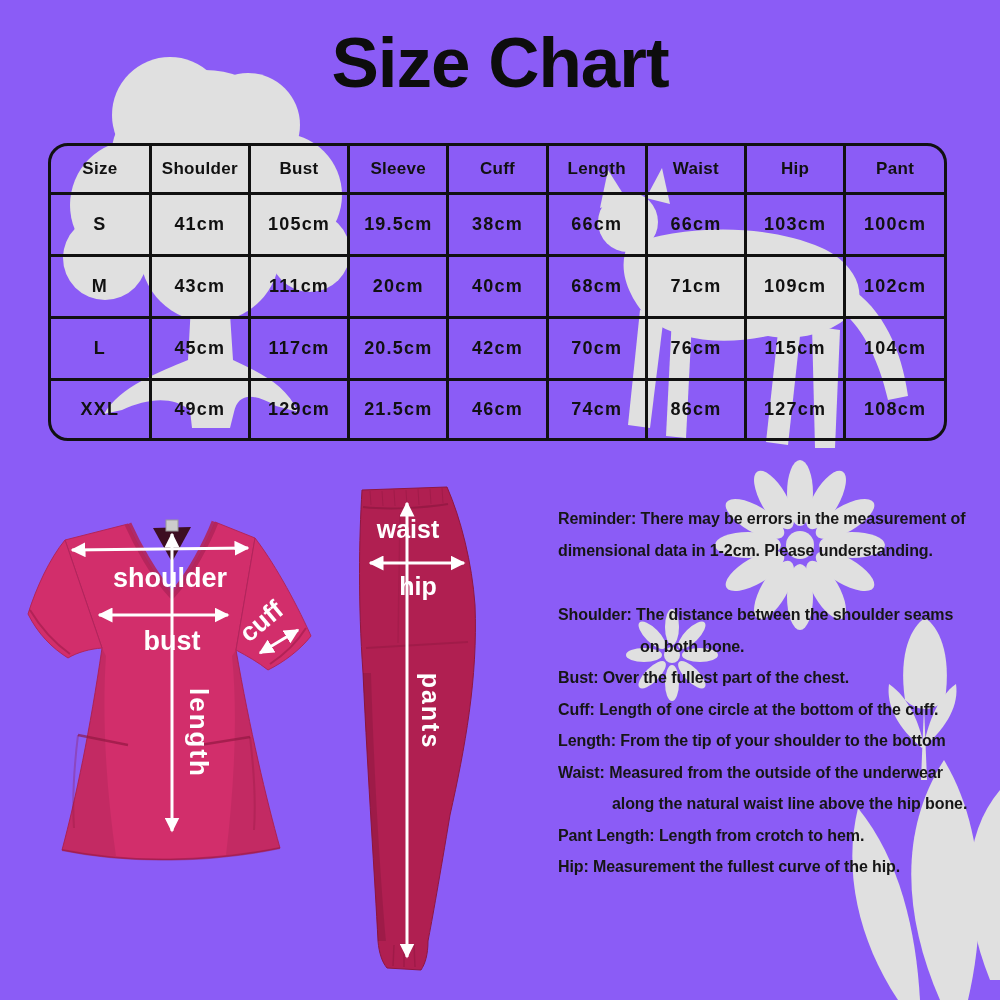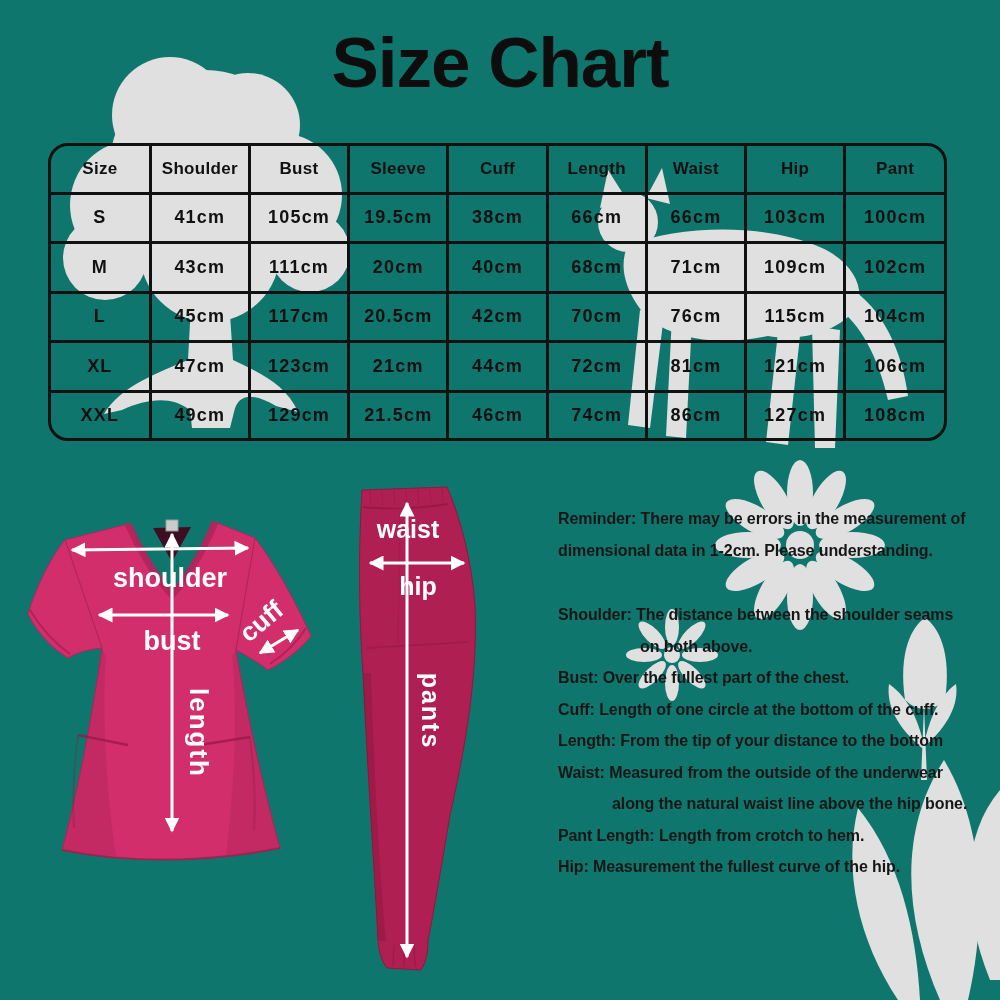--- a/index.html
+++ b/index.html
@@ -1,17 +1,17 @@
 <!DOCTYPE html>
 <html><head>
 <meta charset="utf-8">
 <style>
   html,body{margin:0;padding:0;background:#ffffff;}
   .page{
-    position:relative;width:1000px;height:1000px;overflow:hidden;background:#0f766e;
+    position:relative;width:1000px;height:1000px;overflow:hidden;background:#8b5cf6;
     font-family:"Liberation Sans","DejaVu Sans",sans-serif;color:#111;
   }
   .page > *{position:absolute;}
   .watermarks{left:0;top:0;z-index:0;}
   .content{z-index:1;}
   .title{
     top:22px;left:0;width:1000px;text-align:center;
     font-size:71px;font-weight:bold;letter-spacing:-1px;color:#0d0d0d;z-index:1;
   }
   .size-table-wrap{
@@ -150,31 +150,20 @@
           <td>45cm</td>
           <td>117cm</td>
           <td>20.5cm</td>
           <td>42cm</td>
           <td>70cm</td>
           <td>76cm</td>
           <td>115cm</td>
           <td>104cm</td>
         </tr>
         <tr>
-          <td>XL</td>
-          <td>47cm</td>
-          <td>123cm</td>
-          <td>21cm</td>
-          <td>44cm</td>
-          <td>72cm</td>
-          <td>81cm</td>
-          <td>121cm</td>
-          <td>106cm</td>
-        </tr>
-        <tr>
           <td>XXL</td>
           <td>49cm</td>
           <td>129cm</td>
           <td>21.5cm</td>
           <td>46cm</td>
           <td>74cm</td>
           <td>86cm</td>
           <td>127cm</td>
           <td>108cm</td>
         </tr>
@@ -231,23 +220,23 @@
     <text class="g-label" x="70" y="55" font-size="25" text-anchor="middle">waist</text>
     <text class="g-label" x="80" y="112" font-size="25" text-anchor="middle">hip</text>
     <text class="g-label" x="84" y="228" font-size="25" letter-spacing="2" text-anchor="middle" transform="rotate(90 84 228)">pants</text>
   </svg>
 
   <div class="notes content">
     <div>Reminder: There may be errors in the measurement of</div>
     <div>dimensional data in 1-2cm. Please understanding.</div>
     <div class="note-gap"></div>
     <div>Shoulder: The distance between the shoulder seams</div>
-    <div class="indent-a">on both above.</div>
+    <div class="indent-a">on both bone.</div>
     <div>Bust: Over the fullest part of the chest.</div>
     <div>Cuff: Length of one circle at the bottom of the cuff.</div>
-    <div>Length: From the tip of your distance to the bottom</div>
+    <div>Length: From the tip of your shoulder to the bottom</div>
     <div>Waist: Measured from the outside of the underwear</div>
     <div class="indent-c">along the natural waist line above the hip bone.</div>
     <div>Pant Length: Length from crotch to hem.</div>
     <div>Hip: Measurement the fullest curve of the hip.</div>
   </div>
 
 </div>
 
 </body></html>

